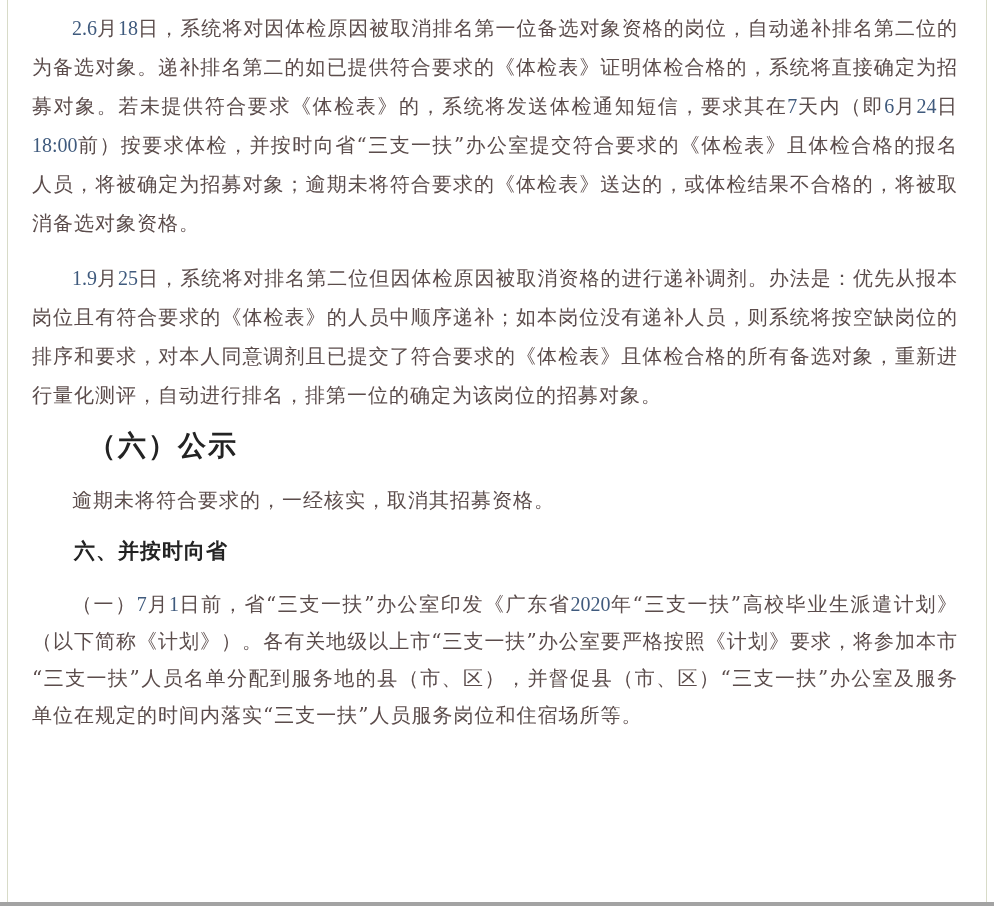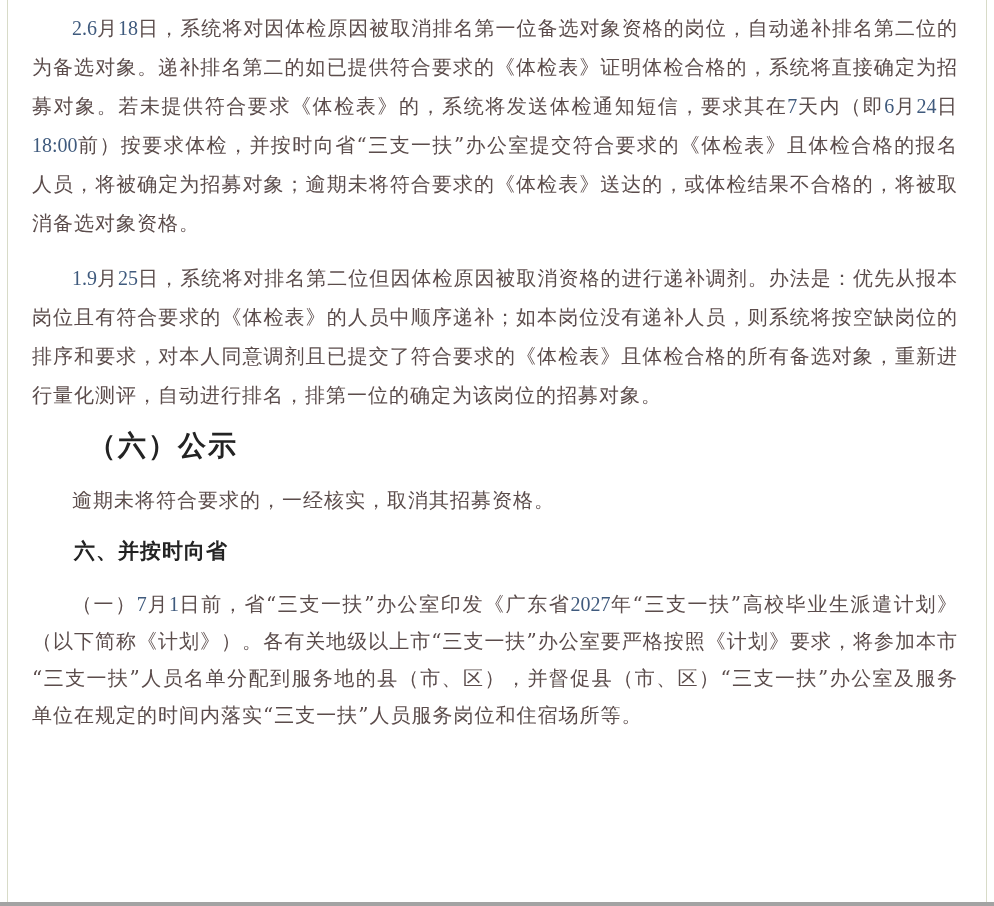--- a/index.html
+++ b/index.html
@@ -77,16 +77,16 @@
 </head>
 <body>
 
 <div class="page-frame">
   <article class="doc">
     <p class="par"><span class="num">2.6</span>月<span class="num">18</span>日，系统将对因体检原因被取消排名第一位备选对象资格的岗位，自动递补排名第二位的为备选对象。递补排名第二的如已提供符合要求的《体检表》证明体检合格的，系统将直接确定为招募对象。若未提供符合要求《体检表》的，系统将发送体检通知短信，要求其在<span class="num">7</span>天内（即<span class="num">6</span>月<span class="num">24</span>日<span class="num">18:00</span>前）按要求体检，并按时向省“三支一扶”办公室提交符合要求的《体检表》且体检合格的报名人员，将被确定为招募对象；逾期未将符合要求的《体检表》送达的，或体检结果不合格的，将被取消备选对象资格。</p>
     <p class="par"><span class="num">1.9</span>月<span class="num">25</span>日，系统将对排名第二位但因体检原因被取消资格的进行递补调剂。办法是：优先从报本岗位且有符合要求的《体检表》的人员中顺序递补；如本岗位没有递补人员，则系统将按空缺岗位的排序和要求，对本人同意调剂且已提交了符合要求的《体检表》且体检合格的所有备选对象，重新进行量化测评，自动进行排名，排第一位的确定为该岗位的招募对象。</p>
     <h3 class="h-serif">（六）公示</h3>
     <p class="par">逾期未将符合要求的，一经核实，取消其招募资格。</p>
     <h3 class="h-sans">六、并按时向省</h3>
-    <p class="par tight">（一）<span class="num">7</span>月<span class="num">1</span>日前，省“三支一扶”办公室印发《广东省<span class="num">2027</span>年“三支一扶”高校毕业生派遣计划》（以下简称《计划》）。各有关地级以上市“三支一扶”办公室要严格按照《计划》要求，将参加本市“三支一扶”人员名单分配到服务地的县（市、区），并督促县（市、区）“三支一扶”办公室及服务单位在规定的时间内落实“三支一扶”人员服务岗位和住宿场所等。</p>
+    <p class="par tight">（一）<span class="num">7</span>月<span class="num">1</span>日前，省“三支一扶”办公室印发《广东省<span class="num">2020</span>年“三支一扶”高校毕业生派遣计划》（以下简称《计划》）。各有关地级以上市“三支一扶”办公室要严格按照《计划》要求，将参加本市“三支一扶”人员名单分配到服务地的县（市、区），并督促县（市、区）“三支一扶”办公室及服务单位在规定的时间内落实“三支一扶”人员服务岗位和住宿场所等。</p>
   </article>
 </div>
 <div class="bottom-rule"></div>
 
 </body></html>

